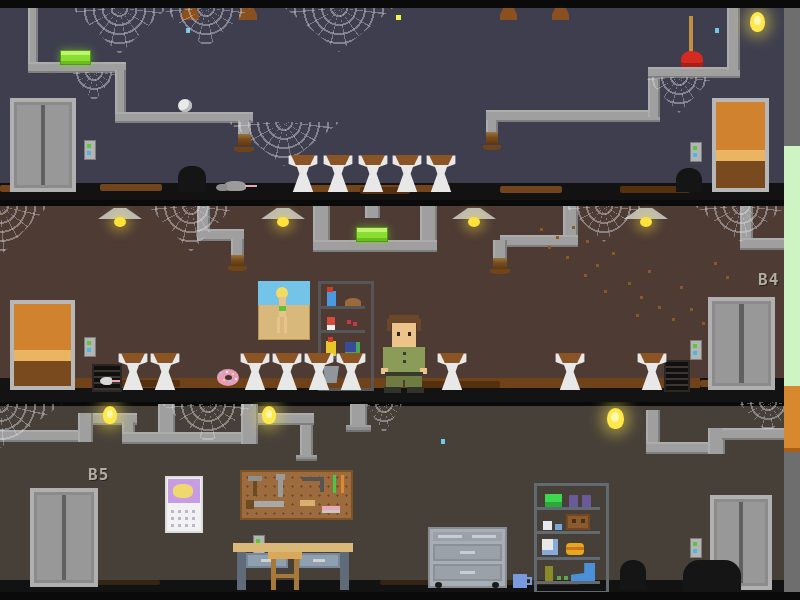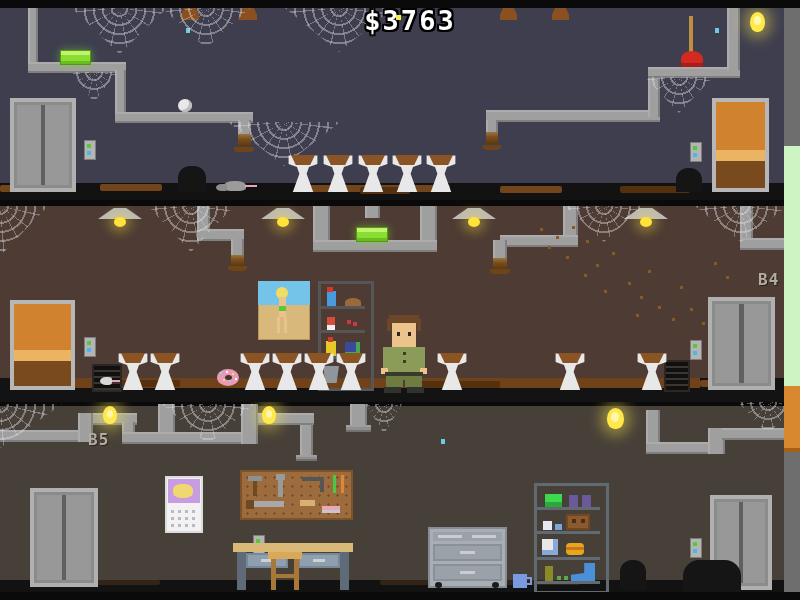--- a/index.html
+++ b/index.html
@@ -77,21 +77,20 @@
       font:bold 27px "DejaVu Sans Mono",monospace;color:#ffffff;letter-spacing:2px;
       text-shadow:2px 0 #000,-2px 0 #000,0 2px #000,0 -2px #000,2px 2px #000,-2px -2px #000,2px -2px #000,-2px 2px #000;}
   .strip{position:absolute;left:784px;width:16px;z-index:50;}
   .drip{position:absolute;width:4px;height:5px;background:#6fc8e8;}
 </style>
 </head>
 <body>
 
 <div class="screen">
 
-  <div class="hud">$3763</div>
   <div class="abs" style="left:396px;top:15px;width:5px;height:5px;background:#f4ef4a;z-index:61;"></div>
 
   <div class="bar" style="top:0;height:8px;"></div>
 
   <section class="floor f-b3">
     <div class="wall brick"></div>
     <div class="fline" style="top:175px;height:17px;"></div>
     <div class="dp" style="left:0;top:177px;width:44px;"></div>
     <div class="dp" style="left:100px;top:176px;width:62px;"></div>
     <div class="dp" style="left:300px;top:177px;width:150px;"></div>
@@ -345,21 +344,21 @@
     <div class="blip" style="left:103px;top:4px;width:14px;height:18px;"></div>
     <div class="blip" style="left:262px;top:4px;width:14px;height:18px;"></div>
     <div class="blip" style="left:607px;top:6px;width:17px;height:21px;"></div>
     <div class="drip" style="left:441px;top:37px;"></div>
 
     <div class="web cl" style="left:0;top:2px;width:62px;height:44px;"></div>
     <div class="web" style="left:162px;top:2px;width:92px;height:40px;"></div>
     <div class="web" style="left:366px;top:2px;width:36px;height:30px;"></div>
     <div class="web" style="left:738px;top:0;width:60px;height:32px;"></div>
 
-    <div class="label" style="left:88px;top:28px;">B5</div>
+    <div class="label" style="left:88px;top:63px;">B5</div>
     <div class="elev" style="left:30px;top:86px;width:68px;height:99px;"></div>
     <div class="cp" style="left:253px;top:133px;"></div>
     <div class="elev" style="left:710px;top:93px;width:62px;height:95px;"></div>
     <div class="cp" style="left:690px;top:136px;"></div>
 
     <div class="abs" style="left:165px;top:74px;width:38px;height:57px;background:#f2f2f2;box-shadow:inset 0 0 0 2px #dcdcdc;">
       <i class="abs" style="left:3px;top:3px;width:32px;height:24px;background:#c79ce2;"></i>
       <i class="abs" style="left:8px;top:8px;width:20px;height:14px;background:#f0d870;border-radius:40%;"></i>
       <i class="abs" style="left:4px;top:32px;width:30px;height:20px;background:radial-gradient(#b9b9c9 1.5px,transparent 1.7px);background-size:7px 7px;"></i>
     </div>

